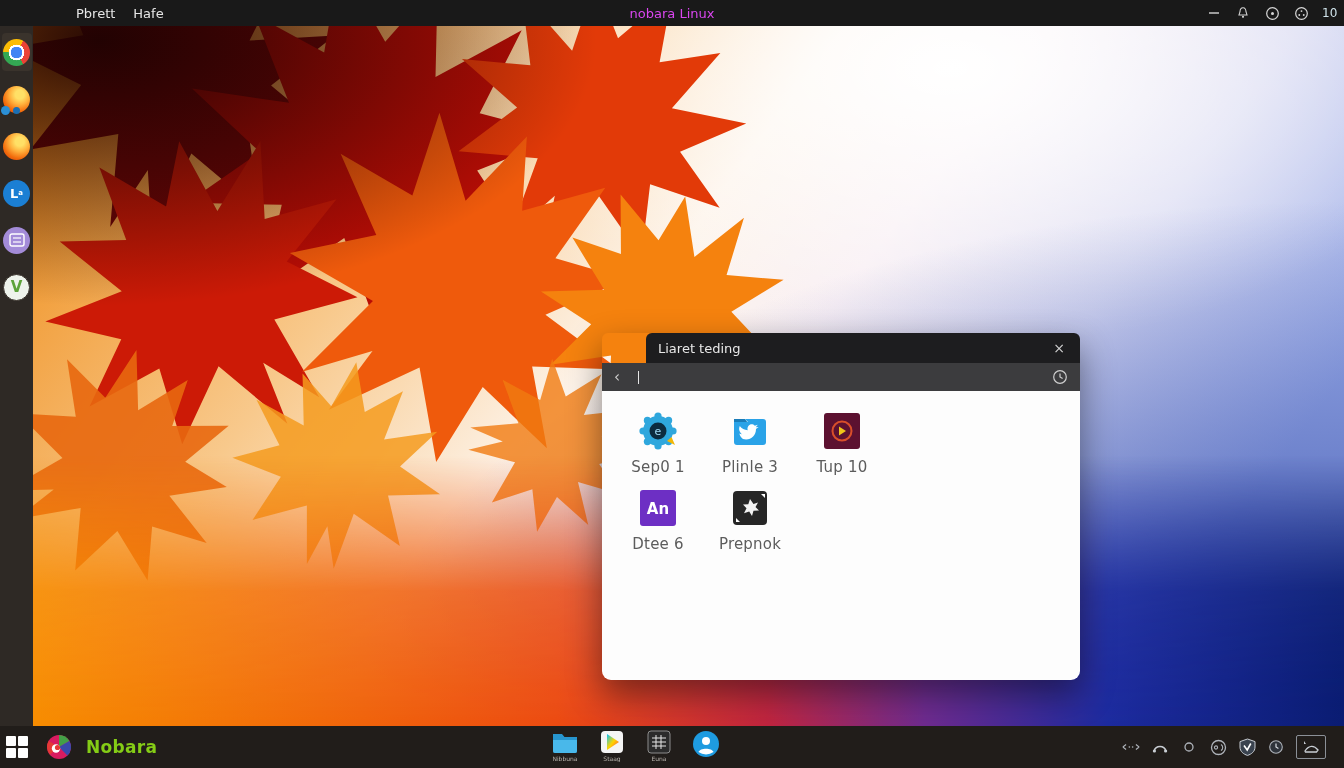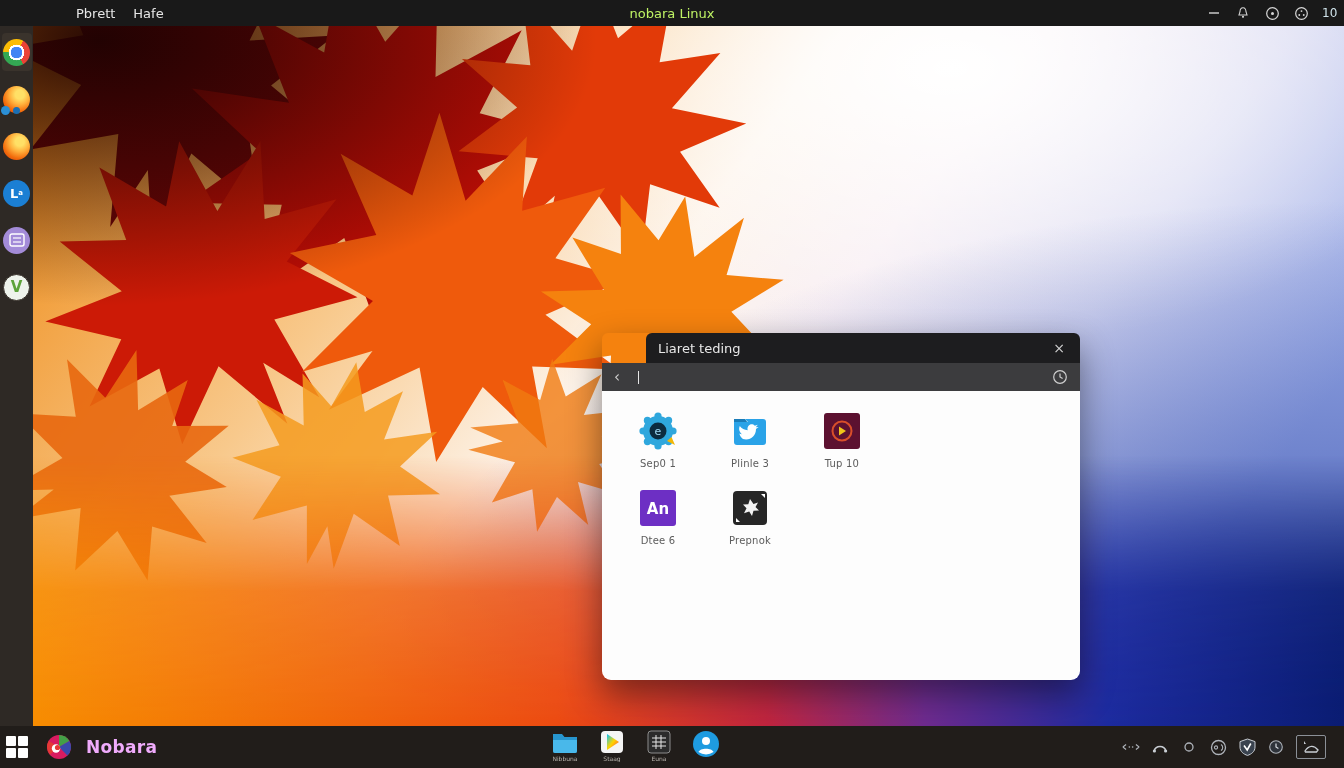--- a/index.html
+++ b/index.html
@@ -7,21 +7,21 @@
   #screen{
     position:relative;width:1344px;height:768px;overflow:hidden;
     font-family:"DejaVu Sans","Liberation Sans",sans-serif;
     -webkit-font-smoothing:antialiased;
   }
   
   .topbar{position:absolute;left:0;top:0;width:1344px;height:26px;background:#191919;
     display:flex;align-items:center;color:#e6e6e6;font-size:13px;z-index:30;padding-left:36px;}
   .topbar .menus{display:flex;gap:18px;padding-left:40px;}
   .topbar .menu-item{cursor:default;}
-  .topbar .tb-title{position:absolute;left:0;right:0;text-align:center;font-size:13px;color:#bef264;}
+  .topbar .tb-title{position:absolute;left:0;right:0;text-align:center;font-size:13px;color:#d946ef;}
   .topbar .tb-right{position:absolute;right:4px;top:0;height:26px;display:flex;align-items:center;gap:13px;}
   .tb-ic{width:16px;height:16px;display:flex;align-items:center;justify-content:center;}
   .tb-clock{font-size:12px;color:#cfe3ea;width:18px;overflow:hidden;white-space:nowrap;}
   
   .dock{position:absolute;left:0;top:26px;width:33px;height:700px;background:#2e2925;z-index:20;
     display:flex;flex-direction:column;align-items:center;padding-top:7px;gap:9px;}
   .dock-item{width:30px;height:38px;display:flex;align-items:center;justify-content:center;border-radius:4px;}
   .dock-item.tile{background:#3a332c;}
   .d-ic{width:27px;height:27px;border-radius:50%;position:relative;}
   .chrome{background:
@@ -46,29 +46,29 @@
   .dlg-toolbar{height:28px;background:#3c3c3e;display:flex;align-items:center;padding:0 12px;color:#d8d8d8;}
   .dlg-back{font-size:15px;color:#cfcfcf;width:16px;}
   .dlg-caret{display:inline-block;width:1px;height:13px;background:#e6e6e6;margin-left:8px;}
   .dlg-search{flex:1;height:100%;}
   .dlg-toolbar .tool-ic{width:16px;height:16px;}
   .dlg-body{flex:1;background:#fdfdfd;border-radius:0 0 9px 9px;padding:18px 0 0 10px;}
   .app-grid{display:grid;grid-template-columns:92px 92px 92px;grid-auto-rows:75px;row-gap:2px;}
   .app-cell{display:flex;flex-direction:column;align-items:center;justify-content:flex-start;padding-top:2px;}
   .app-cell.col2{grid-column:2;}
   .app-ic{width:40px;height:40px;display:flex;align-items:center;justify-content:center;}
-  .app-label{margin-top:7px;font-size:10px;color:#5c5c5c;letter-spacing:.2px;}
+  .app-label{margin-top:7px;font-size:15px;color:#5c5c5c;letter-spacing:.2px;}
   
   .taskbar{position:absolute;left:0;top:726px;width:1344px;height:42px;background:#211d1a;z-index:30;
     display:flex;align-items:center;}
   .start-btn{width:34px;height:42px;display:flex;align-items:center;justify-content:center;}
   .start-grid{display:grid;grid-template-columns:10px 10px;grid-template-rows:10px 10px;gap:2px;}
   .start-grid span{background:#fff;border-radius:1px;}
   .brand{display:flex;align-items:center;gap:14px;margin-left:12px;}
-  .brand-name{color:#f0abfc;font-size:17px;font-weight:600;letter-spacing:.3px;}
+  .brand-name{color:#84cc16;font-size:17px;font-weight:600;letter-spacing:.3px;}
   .tb-center{position:absolute;left:548px;top:0;height:42px;display:flex;align-items:flex-start;gap:13px;padding-top:4px;}
   .tb-app{display:flex;flex-direction:column;align-items:center;width:34px;}
   .tb-app .lbl{font-size:6px;color:#b9b4ae;margin-top:1px;max-width:34px;overflow:hidden;white-space:nowrap;}
   .tb-tray{position:absolute;right:18px;top:0;height:42px;display:flex;align-items:center;gap:11px;}
   .tray-ic{width:18px;height:18px;display:flex;align-items:center;justify-content:center;}
   .tray-boxed{width:30px;height:24px;border:1px solid #8b9097;border-radius:2px;display:flex;align-items:center;justify-content:center;}
 </style>
 </head>
 <body>
 

